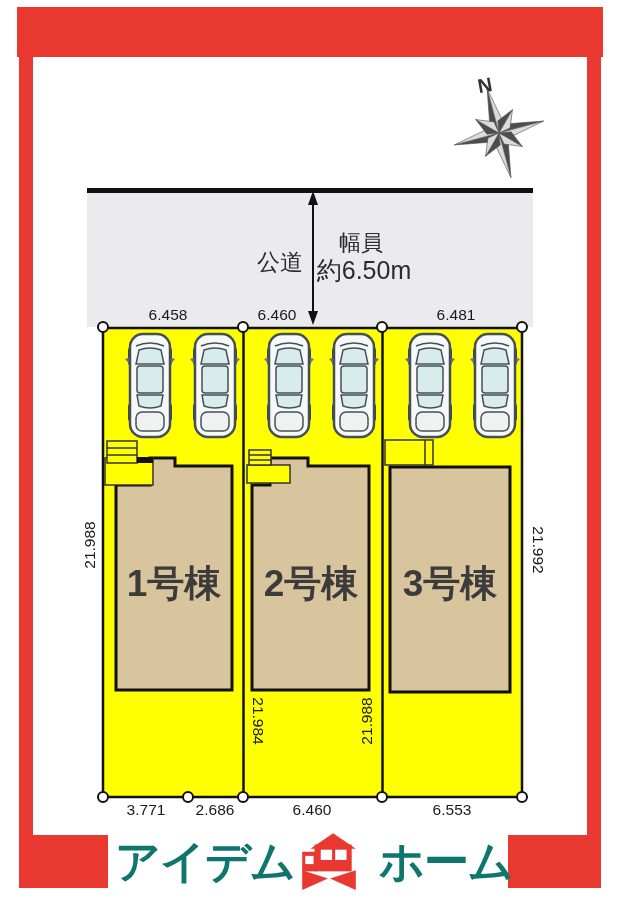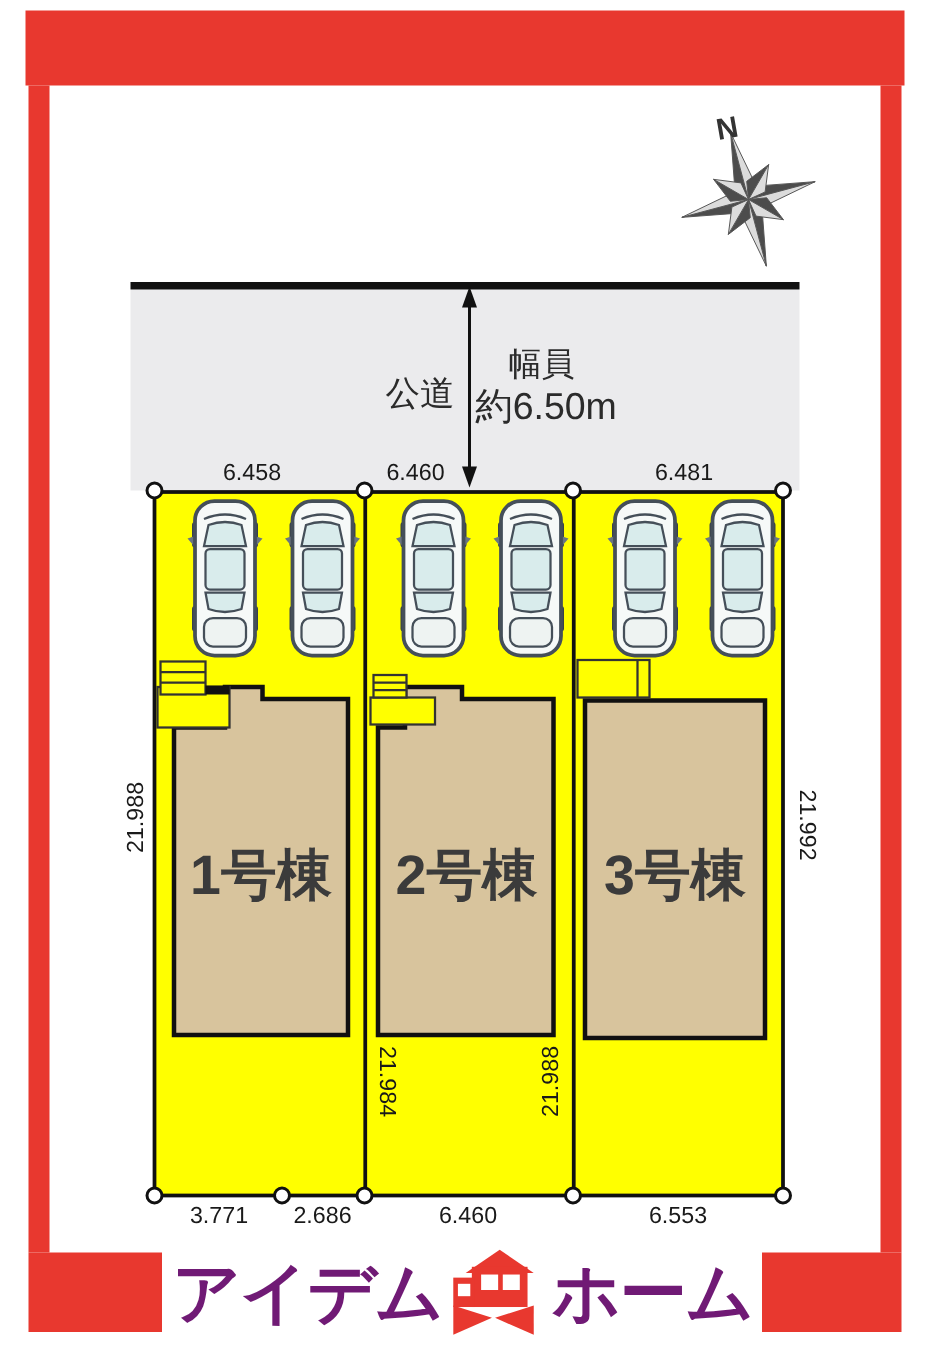--- a/index.html
+++ b/index.html
@@ -9,21 +9,21 @@
   }
   svg text{font-family:"Liberation Sans","DejaVu Sans",sans-serif;}
   .dim{font-size:15.5px;fill:#1a1a1a;}
   .jp{font-size:23px;fill:#2b2b2b;}
   .jp-cap{font-size:22px;fill:#2b2b2b;}
   .jp-big{font-size:25px;fill:#2b2b2b;}
   .bldg{font-size:37px;font-weight:bold;fill:#3b3b3b;}
   .north{font-size:20px;font-weight:bold;fill:#333333;}
   .footer-brand{
     position:absolute;top:834px;height:56px;line-height:56px;text-align:center;
-    color:#701a75;font-weight:800;font-size:45px;letter-spacing:-1px;white-space:nowrap;
+    color:#0f766e;font-weight:800;font-size:45px;letter-spacing:-1px;white-space:nowrap;
   }
   .house-icon{position:absolute;left:296px;top:830px;width:66px;height:60px;}
 </style>
 </head>
 <body>
 
 <div class="stage">
 
   <svg width="620" height="901" viewBox="0 0 620 901">
     <defs>
@@ -161,15 +161,15 @@
       <rect x="6" y="21" width="14" height="19"></rect>
       <path d="M6,39 L31,47 L6,58 Z"></path>
       <path d="M58,39 L33,47 L58,58 Z"></path>
     </g>
     <g fill="#ffffff">
       <rect x="9" y="25" width="8" height="8"></rect>
       <rect x="24" y="19" width="11" height="10"></rect>
       <rect x="38" y="19" width="11" height="10"></rect>
     </g>
   </svg>
-  <div class="footer-brand" style="left:364px;width:142px;">ホーム</div>
+  <div class="footer-brand" style="left:375px;width:142px;">ホーム</div>
 
 </div>
 
 </body></html>

